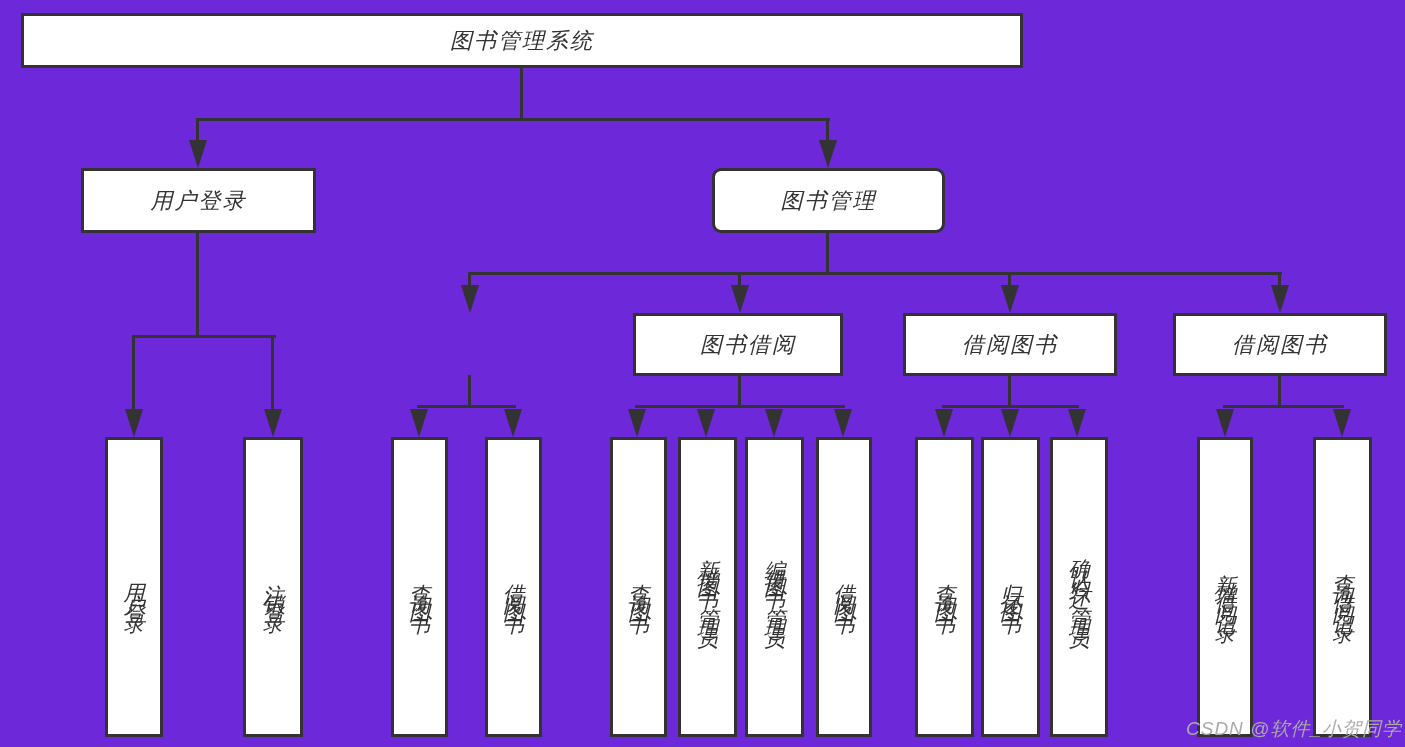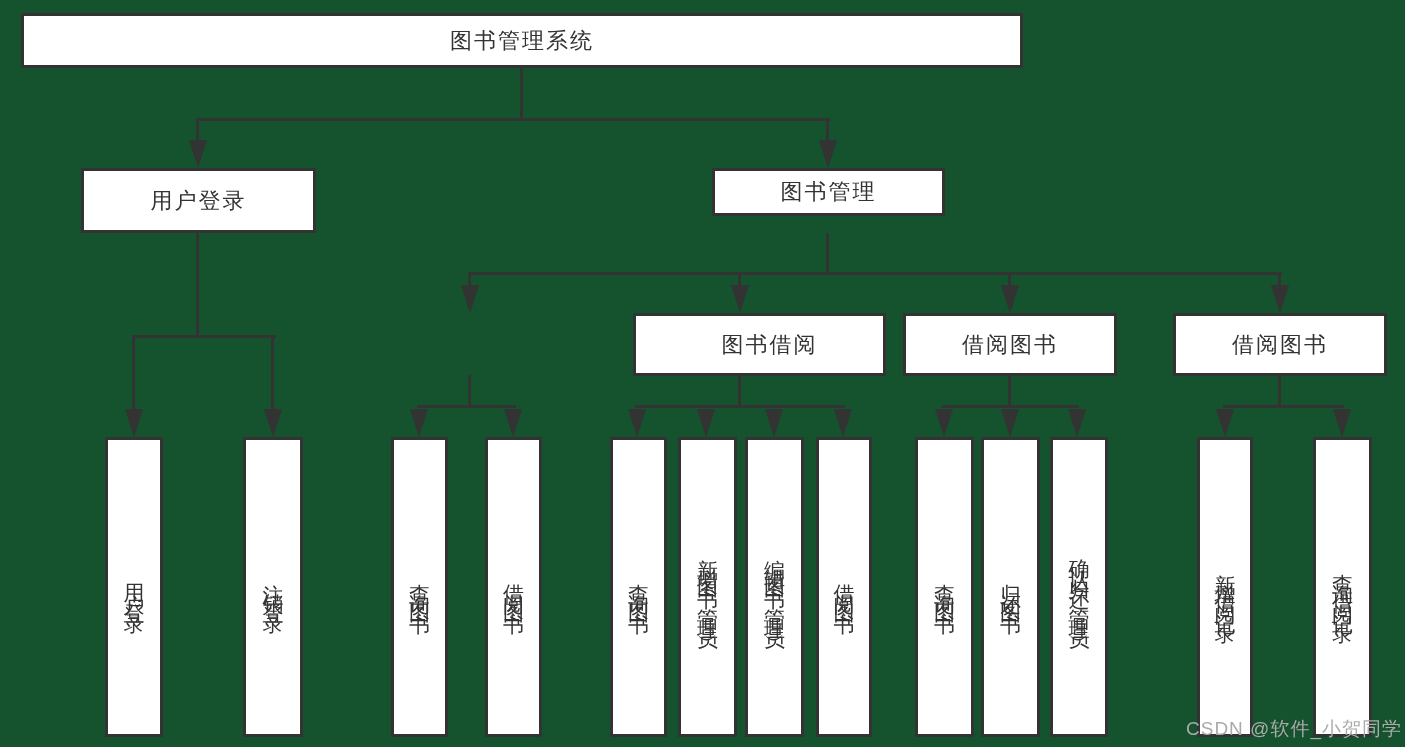--- a/index.html
+++ b/index.html
@@ -1,18 +1,18 @@
 <!DOCTYPE html>
 <html><head>
 <meta charset="utf-8">
 <style>
   html,body{margin:0;padding:0;background:#ffffff;}
   #stage{
-    position:relative;width:1405px;height:747px;background:#14532d;overflow:hidden;
-    font-family:"Liberation Sans","DejaVu Sans",sans-serif;color:#333333;
+    position:relative;width:1405px;height:747px;background:#6d28d9;overflow:hidden;
+    font-family:"Liberation Sans","DejaVu Sans",sans-serif;color:#333333;font-style:italic;
   }
   .bx{
     position:absolute;box-sizing:border-box;background:#ffffff;border:3px solid #333333;
     display:flex;align-items:center;justify-content:center;
     font-size:22px;letter-spacing:2px;color:#333333;white-space:nowrap;
   }
   .lf{
     position:absolute;box-sizing:border-box;background:#ffffff;border:3px solid #333333;
     writing-mode:vertical-rl;display:flex;align-items:center;justify-content:center;
     font-size:21px;letter-spacing:10px;color:#333333;
@@ -41,21 +41,21 @@
   <div class="vl" style="left:520px;top:68px;height:52px;"></div>
   <div class="hl" style="left:196px;top:118px;width:634px;"></div>
   <div class="vl" style="left:196px;top:118px;height:28px;"></div>
   <div class="ar" style="left:189px;top:140px;"></div>
   <div class="vl" style="left:826px;top:118px;height:28px;"></div>
   <div class="ar" style="left:819px;top:140px;"></div>
 
   <div class="bx" style="left:81px;top:168px;width:235px;height:65px;">
     <span>用户登录</span>
   </div>
-  <div class="bx" style="left:712px;top:168px;width:233px;height:48px;">
+  <div class="bx" style="left:712px;top:168px;width:233px;height:65px;border-radius:9px;">
     <span>图书管理</span>
   </div>
 
   <div class="vl" style="left:196px;top:233px;height:104px;"></div>
   <div class="hl" style="left:132px;top:335px;width:144px;"></div>
   <div class="vl" style="left:132px;top:335px;height:75px;"></div>
   <div class="ar" style="left:125px;top:409px;"></div>
   <div class="vl" style="left:271px;top:335px;height:75px;"></div>
   <div class="ar" style="left:264px;top:409px;"></div>
 
@@ -63,21 +63,21 @@
   <div class="hl" style="left:468px;top:272px;width:814px;"></div>
   <div class="vl" style="left:468px;top:272px;height:15px;"></div>
   <div class="ar" style="left:461px;top:285px;"></div>
   <div class="vl" style="left:738px;top:272px;height:15px;"></div>
   <div class="ar" style="left:731px;top:285px;"></div>
   <div class="vl" style="left:1008px;top:272px;height:15px;"></div>
   <div class="ar" style="left:1001px;top:285px;"></div>
   <div class="vl" style="left:1278px;top:272px;height:15px;"></div>
   <div class="ar" style="left:1271px;top:285px;"></div>
 
-  <div class="bx" style="left:633px;top:313px;width:253px;height:63px;padding-left:20px;">
+  <div class="bx" style="left:633px;top:313px;width:210px;height:63px;padding-left:20px;">
     <span>图书借阅</span>
   </div>
   <div class="bx" style="left:903px;top:313px;width:214px;height:63px;">
     <span>借阅图书</span>
   </div>
   <div class="bx" style="left:1173px;top:313px;width:214px;height:63px;">
     <span>借阅图书</span>
   </div>
 
   <div class="vl" style="left:468px;top:375px;height:32px;"></div>

